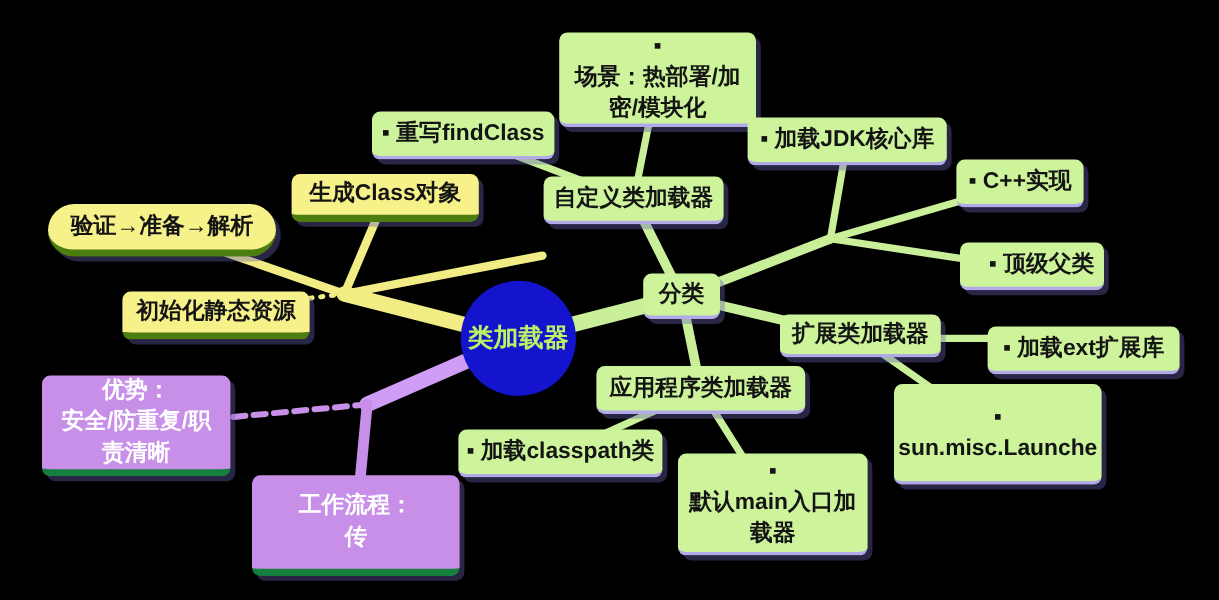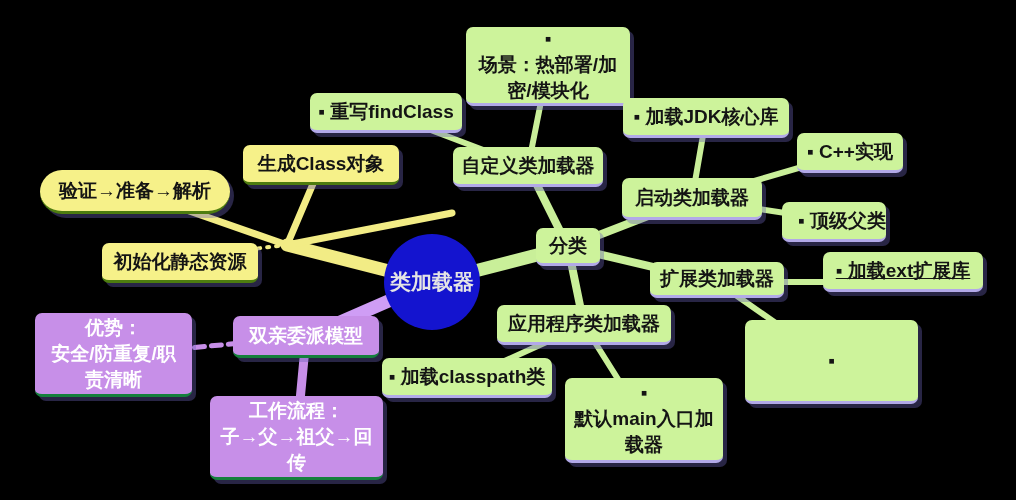--- a/index.html
+++ b/index.html
@@ -16,25 +16,25 @@
     display:flex;flex-direction:column;justify-content:center;align-items:center;
     text-align:center;
     font-size:19px;line-height:26px;font-weight:600;
     color:#141414;
     border-radius:7px;
     box-sizing:border-box;
     padding:1px 4px;
     box-shadow:4px 4px 0 rgba(104,96,182,0.38);
   }
   .node .line{white-space:nowrap;}
-  .node-yellow{background:#f6f189;border-bottom:3px solid #4d7c0f;}
+  .node-yellow{background:#f6f189;border-bottom:6px solid #4d7c0f;}
   .node-green{background:#cdf39b;border-bottom:3px solid #b2a9e8;}
-  .node-purple{background:#c78fe8;border-bottom:3px solid #15803d;color:#ffffff;}
+  .node-purple{background:#c78fe8;border-bottom:6px solid #15803d;color:#ffffff;}
   .node-center{
-    background:#1414cf;color:#e5e5e5;border-radius:50%;
+    background:#1414cf;color:#bef264;border-radius:50%;
     border-bottom:none;box-shadow:none;font-size:21px;
   }
   .node-round{border-radius:22px;}
 </style>
 </head>
 <body>
 
 <div id="canvas">
   <svg id="edge-layer" viewBox="0 0 1016 500" xmlns="http://www.w3.org/2000/svg">
       <line x1="432" y1="282" x2="287" y2="245" stroke="#f2ec85" stroke-width="13" stroke-linecap="round"></line>
@@ -79,58 +79,52 @@
       <div class="line">自定义类加载器</div>
     </div>
     <div class="node node-green" style="left: 310px; top: 93px; width: 152px; height: 40px;">
       <div class="line">▪ 重写findClass</div>
     </div>
     <div class="node node-green" style="left: 466px; top: 27px; width: 164px; height: 79px;">
       <div class="line">▪</div>
       <div class="line">场景：热部署/加</div>
       <div class="line">密/模块化</div>
     </div>
-    <div class="node node-green" style="left: 622px; top: 178px; width: 140px; height: 42px;">
-      <div class="line">启动类加载器</div>
-    </div>
     <div class="node node-green" style="left: 623px; top: 98px; width: 166px; height: 40px;">
       <div class="line">▪ 加载JDK核心库</div>
     </div>
     <div class="node node-green" style="left: 797px; top: 133px; width: 106px; height: 40px;">
       <div class="line">▪ C++实现</div>
     </div>
-    <div class="node node-green" style="left: 782px; top: 202px; width: 104px; height: 40px; padding-left: 20px;">
+    <div class="node node-green" style="left: 800px; top: 202px; width: 120px; height: 40px; padding-left: 20px;">
       <div class="line">▪ 顶级父类</div>
     </div>
     <div class="node node-green" style="left: 650px; top: 262px; width: 134px; height: 36px;">
       <div class="line">扩展类加载器</div>
     </div>
-    <div class="node node-green" style="left: 823px; top: 252px; width: 160px; height: 40px; text-decoration: underline;">
+    <div class="node node-green" style="left: 823px; top: 272px; width: 160px; height: 40px;">
       <div class="line">▪ 加载ext扩展库</div>
     </div>
     <div class="node node-green" style="left: 745px; top: 320px; width: 173px; height: 84px;">
       <div class="line">▪</div>
+      <div class="line">sun.misc.Launche</div>
     </div>
     <div class="node node-green" style="left: 497px; top: 305px; width: 174px; height: 40px;">
       <div class="line">应用程序类加载器</div>
     </div>
     <div class="node node-green" style="left: 382px; top: 358px; width: 170px; height: 40px;">
       <div class="line">▪ 加载classpath类</div>
     </div>
     <div class="node node-green" style="left: 565px; top: 378px; width: 158px; height: 85px;">
       <div class="line">▪</div>
       <div class="line">默认main入口加</div>
       <div class="line">载器</div>
     </div>
-    <div class="node node-purple" style="left: 233px; top: 316px; width: 146px; height: 42px;">
-      <div class="line">双亲委派模型</div>
-    </div>
     <div class="node node-purple" style="left: 35px; top: 313px; width: 157px; height: 84px;">
       <div class="line">优势：</div>
       <div class="line">安全/防重复/职</div>
       <div class="line">责清晰</div>
     </div>
     <div class="node node-purple" style="left: 210px; top: 396px; width: 173px; height: 84px;">
       <div class="line">工作流程：</div>
-      <div class="line">子→父→祖父→回</div>
       <div class="line">传</div>
     </div>
   </div>
 
 </body></html>

